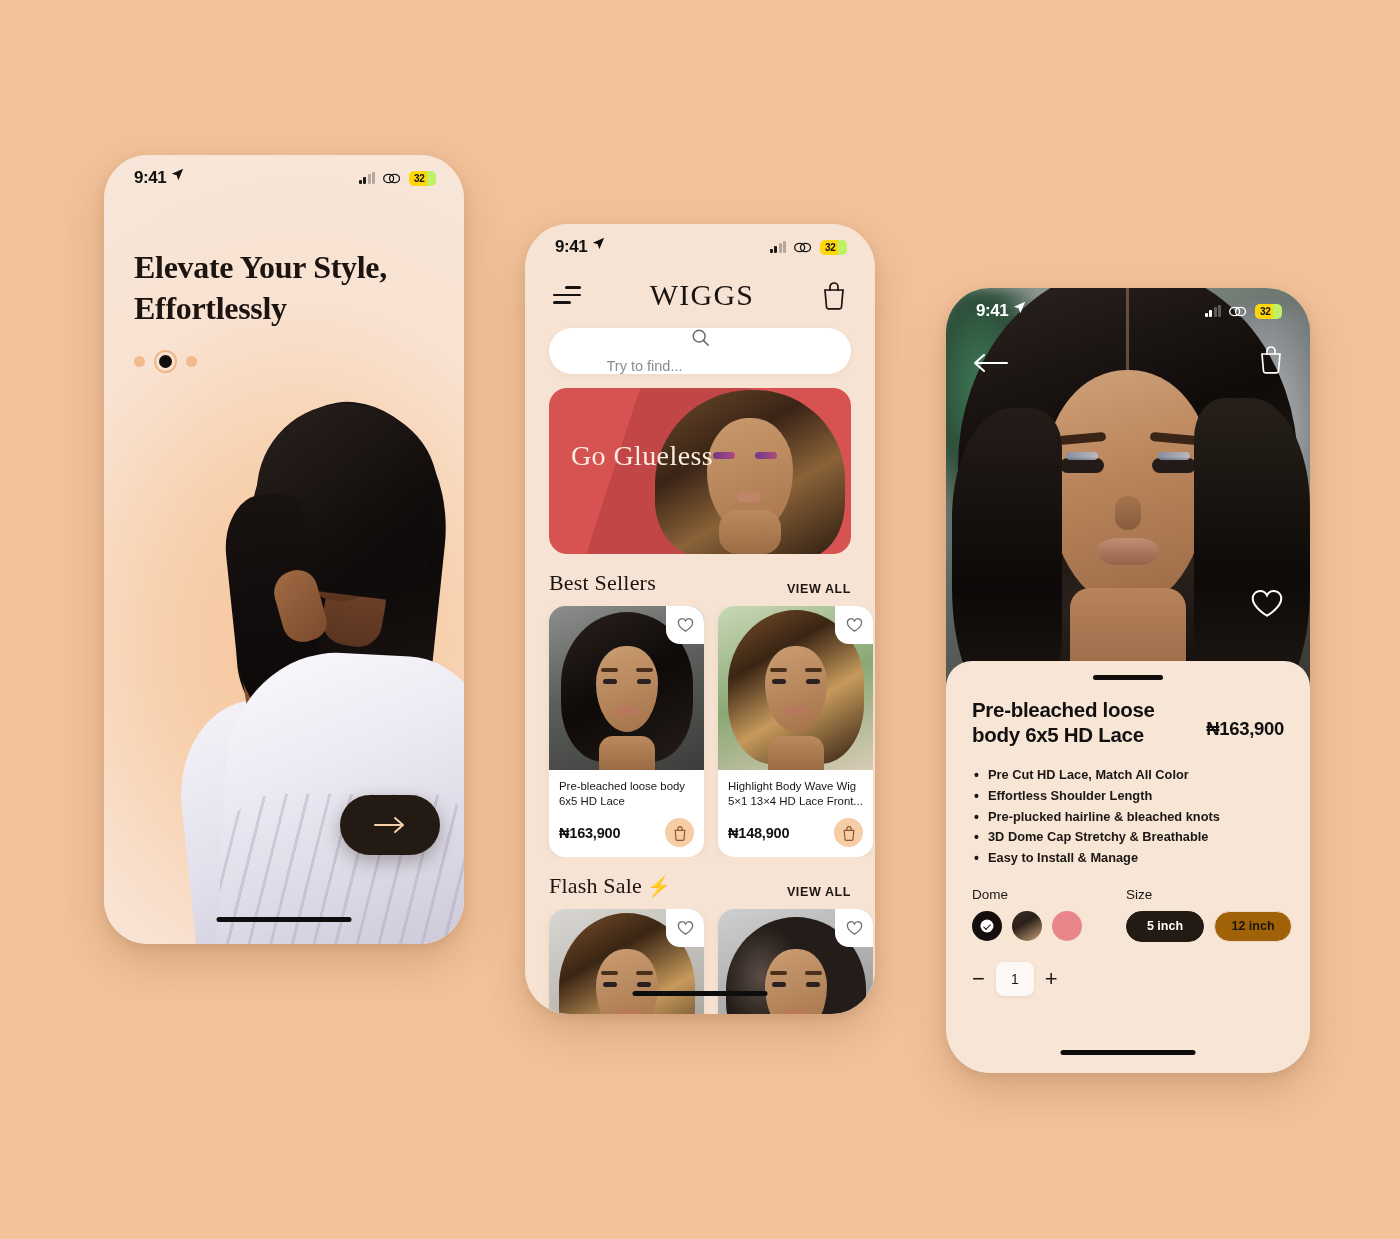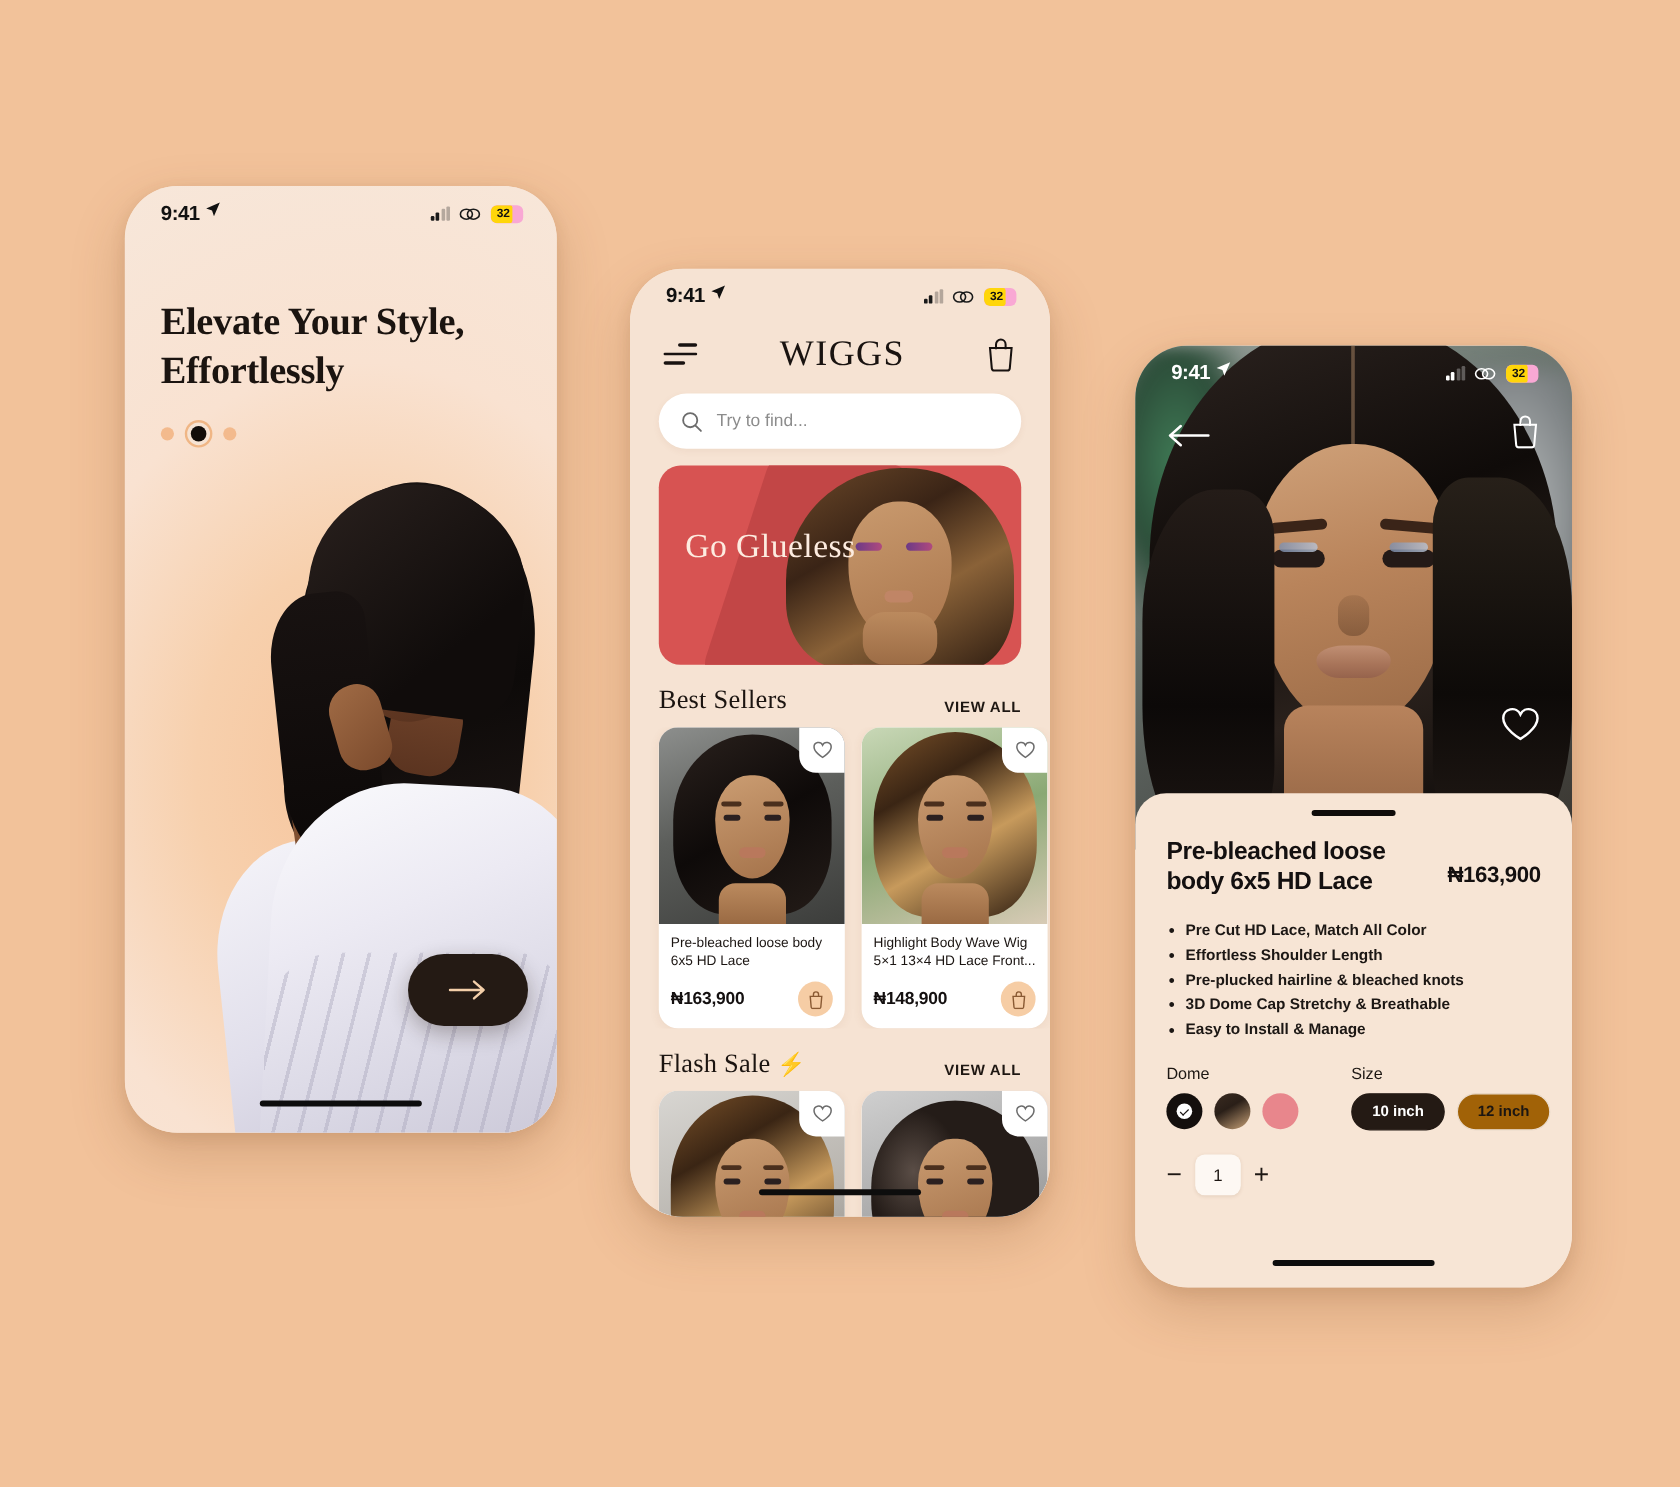--- a/index.html
+++ b/index.html
@@ -43,21 +43,21 @@
   }
   .st-right { display: flex; align-items: center; gap: 7px; }
   .sig { display: flex; align-items: flex-end; gap: 1.5px; height: 11px; }
   .sig i { display: block; width: 3px; background: #1a1a1a; border-radius: 1px; }
   .sig i:nth-child(1) { height: 4px; }
   .sig i:nth-child(2) { height: 7px; }
   .sig i:nth-child(3) { height: 10px; opacity: .3; }
   .sig i:nth-child(4) { height: 12px; opacity: .3; }
   .batt {
     min-width: 27px; height: 15px; border-radius: 5px;
-    background: #f9a8d4;
+    background: #bef264;
     display: flex; align-items: center; justify-content: flex-start;
     position: relative; overflow: hidden;
   }
   .batt .fill {
     position: absolute; left: 0; top: 0; bottom: 0; width: 68%;
     background: #ffd60a; border-radius: 5px 2px 2px 5px;
   }
   .batt span {
     position: relative; z-index: 2;
     font-size: 10px; font-weight: 700; color: #111;
@@ -194,20 +194,21 @@
     font-family: "Liberation Serif", serif;
     font-size: 30px; letter-spacing: 1.2px; color: #191310; font-weight: 400;
   }
   .bagicon { width: 26px; height: 30px; cursor: pointer; }
 
   .search {
     margin: 6px 24px 0 24px;
     height: 46px; background: #fff; border-radius: 24px;
     display: flex; align-items: center; gap: 11px; padding: 0 18px;
     box-shadow: 0 2px 6px rgba(140,90,50,.07);
+    flex-direction: column;
   }
   .search .magnifier { flex: 0 0 auto; }
   .search input {
     border: none; outline: none; background: transparent; flex: 1;
     font-family: "Liberation Sans", sans-serif;
     font-size: 14.5px; color: #4c4c4c;
   }
   .search input::placeholder { color: #8c8c8c; }
 
   .promo {
@@ -802,21 +803,21 @@
         <div class="opt-label">Dome</div>
         <div class="swatches">
           <span class="sw selected" style="background:#140f0d"></span>
           <span class="sw" style="background:linear-gradient(150deg,#3b2c22 0%,#2a1f18 40%,#c9a278 100%)"></span>
           <span class="sw" style="background:#e8868c"></span>
         </div>
       </div>
       <div>
         <div class="opt-label">Size</div>
         <div class="sizes">
-          <span class="size active">10 inch</span>
+          <span class="size active">5 inch</span>
           <span class="size">12 inch</span>
         </div>
       </div>
     </div>
 
     <div class="buyrow">
       <div class="qty">
         <button class="qbtn">−</button>
         <div class="qval">1</div>
         <button class="qbtn">+</button>

